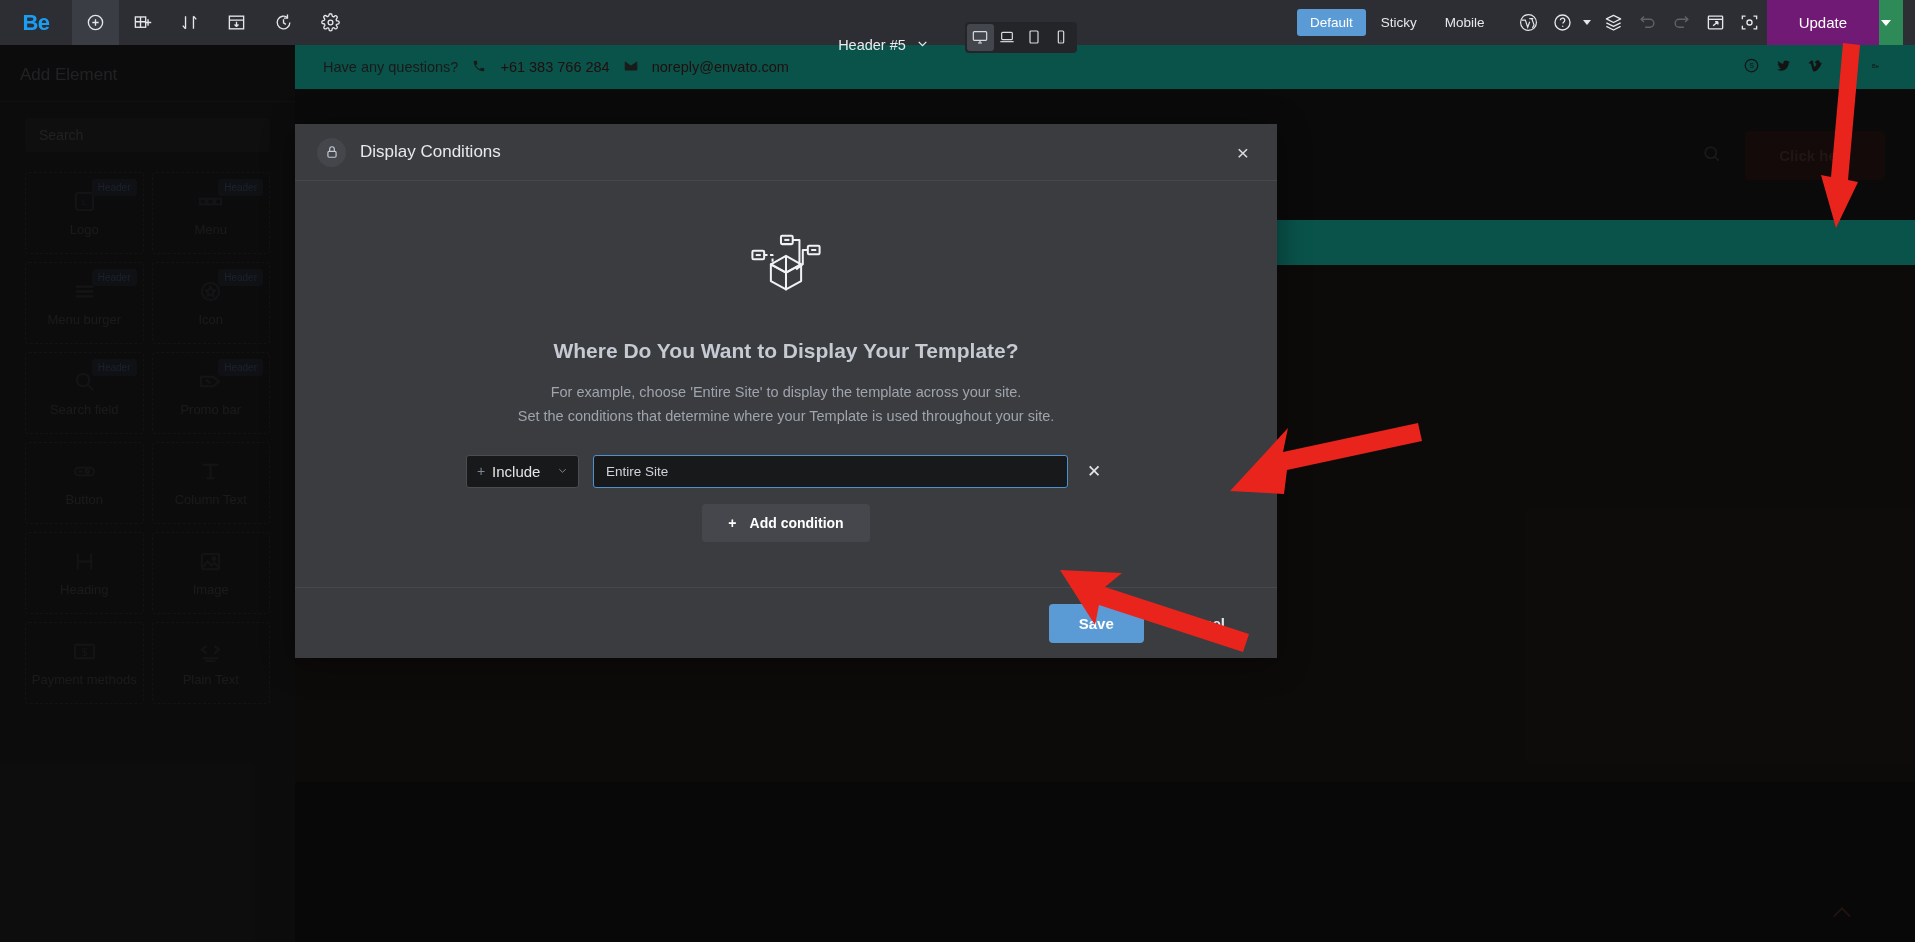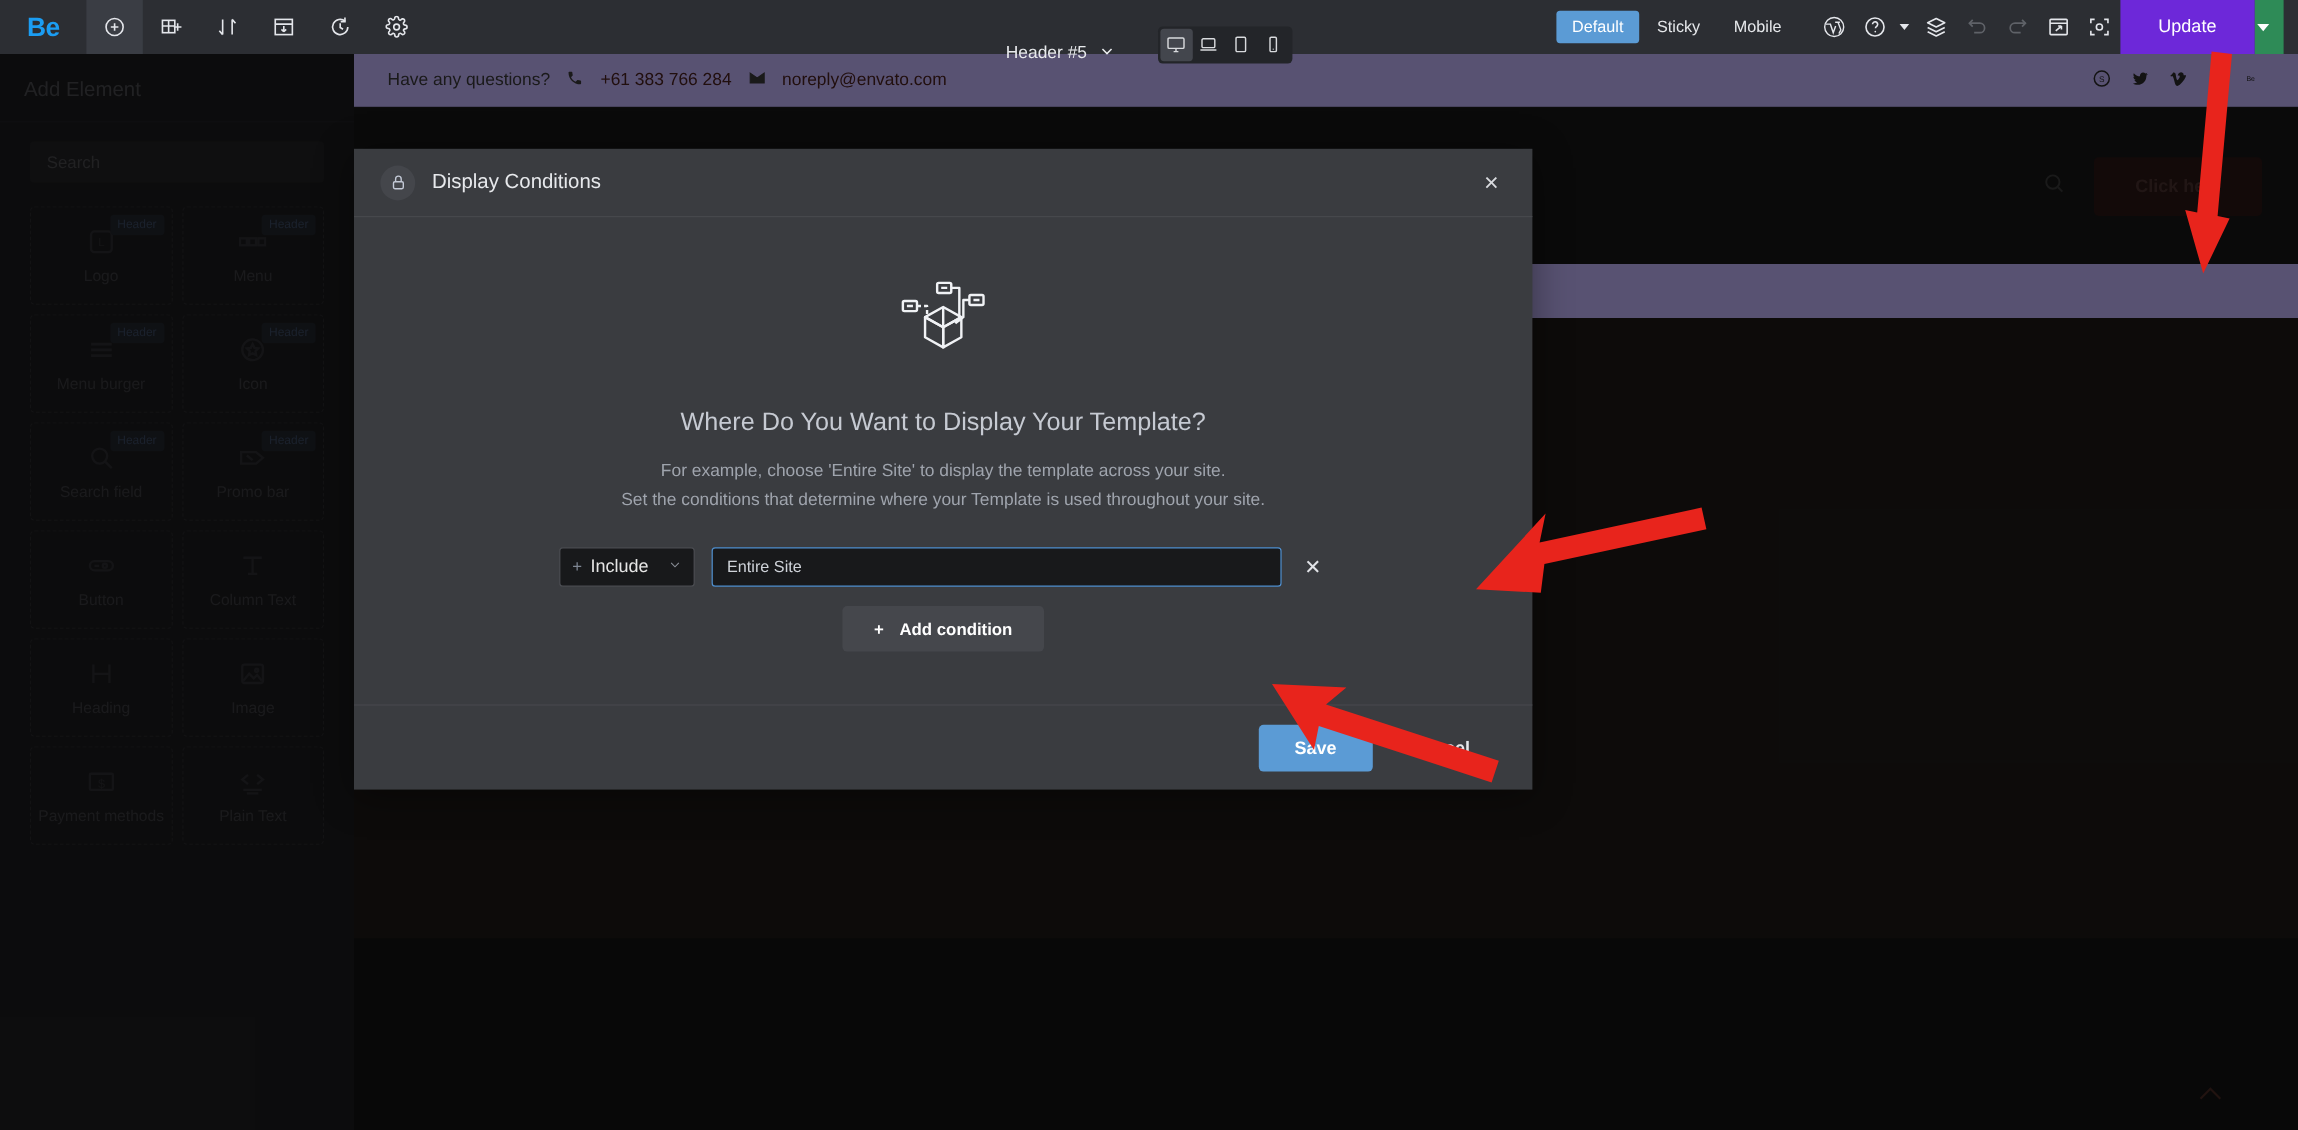--- a/index.html
+++ b/index.html
@@ -63,21 +63,21 @@
   .rt-icon {
     width: 34px; height: 45px; display: flex; align-items: center;
     justify-content: center; color: #e4e6eb; cursor: pointer;
   }
   .rt-icon svg { width: 19px; height: 19px; }
   .rt-icon.dim { color: #5f6268; }
   .help-wrap { display: flex; align-items: center; gap: 3px; cursor: pointer; padding-right: 6px;}
   .caret-sm { width: 0; height: 0; border-left: 4px solid transparent;
     border-right: 4px solid transparent; border-top: 5px solid #e4e6eb; }
   .update-btn {
-    height: 45px; background: #6d28d9; display: flex; align-items: center;
+    height: 45px; background: #701a75; display: flex; align-items: center;
     padding: 0 32px; color: #fff; font-size: 15px; cursor: pointer;
   }
   .update-caret {
     height: 45px; background: #2e8b57; display: flex; align-items: center;
     padding: 0 12px 0 2px; cursor: pointer;
   }
 
   
   .sidebar {
     position: absolute; top: 45px; left: 0; width: 295px; height: 897px;
@@ -107,21 +107,21 @@
     position: absolute; top: 6px; right: 6px; background: #23262e;
     color: #3b4a63; font-size: 10px; padding: 3px 6px; border-radius: 3px;
   }
   .el-icon { color: #2e2e32; display: flex; align-items: center; justify-content: center; }
   .el-icon svg { width: 23px; height: 23px; }
   .el-label { color: #3b3b3f; font-size: 13px; }
 
   
   .canvas {
     position: absolute; top: 45px; left: 295px; width: 1620px; height: 897px;
-    background: #c4b5fd; overflow: hidden;
+    background: #14b8a6; overflow: hidden;
   }
   .topinfo {
     height: 45px; display: flex; align-items: center; padding: 0 28px;
     color: #3a3a3a; font-size: 14.5px; gap: 14px; border-bottom: 1px solid #1b1b1b;
   }
   .topinfo .q { color: #3a3a3a; }
   .topinfo .red { color: #4a2220; }
   .topinfo svg { width: 14px; height: 14px; }
   .socials { margin-left: auto; display: flex; gap: 17px; color: #2a2a2a; }
   .socials svg { width: 15px; height: 15px; }
@@ -175,21 +175,21 @@
   .modal-close {
     margin-left: auto; color: #d9dbdf; font-size: 21px; cursor: pointer;
     line-height: 1; padding: 4px 6px;
   }
   .modal-body {
     flex: 1; display: flex; flex-direction: column; align-items: center;
     padding-top: 48px;
   }
   .illus { color: #f0f2f5; margin-bottom: 22px; }
   .illus svg { width: 84px; height: 84px; }
-  .m-heading { color: #c6cad2; font-size: 21px; font-weight: normal; margin-bottom: 18px; }
+  .m-heading { color: #c6cad2; font-size: 21px; font-weight: bold; margin-bottom: 18px; }
   .m-desc { color: #9fa4ad; font-size: 14.5px; line-height: 1.65; text-align: center; margin-bottom: 26px; }
   .cond-row { display: flex; align-items: center; gap: 14px; }
   .cond-select {
     position: relative; width: 113px; height: 33px; background: #18191b;
     border: 1px solid #4b4d52; border-radius: 3px; display: flex;
     align-items: center; padding: 0 10px; gap: 7px; cursor: pointer;
   }
   .plus-ico { color: #7f8794; font-size: 14px; }
   .cond-select-label { color: #e5e5e5; font-size: 15px; }
   .cond-select .chev { margin-left: auto; color: #8b9099; }

